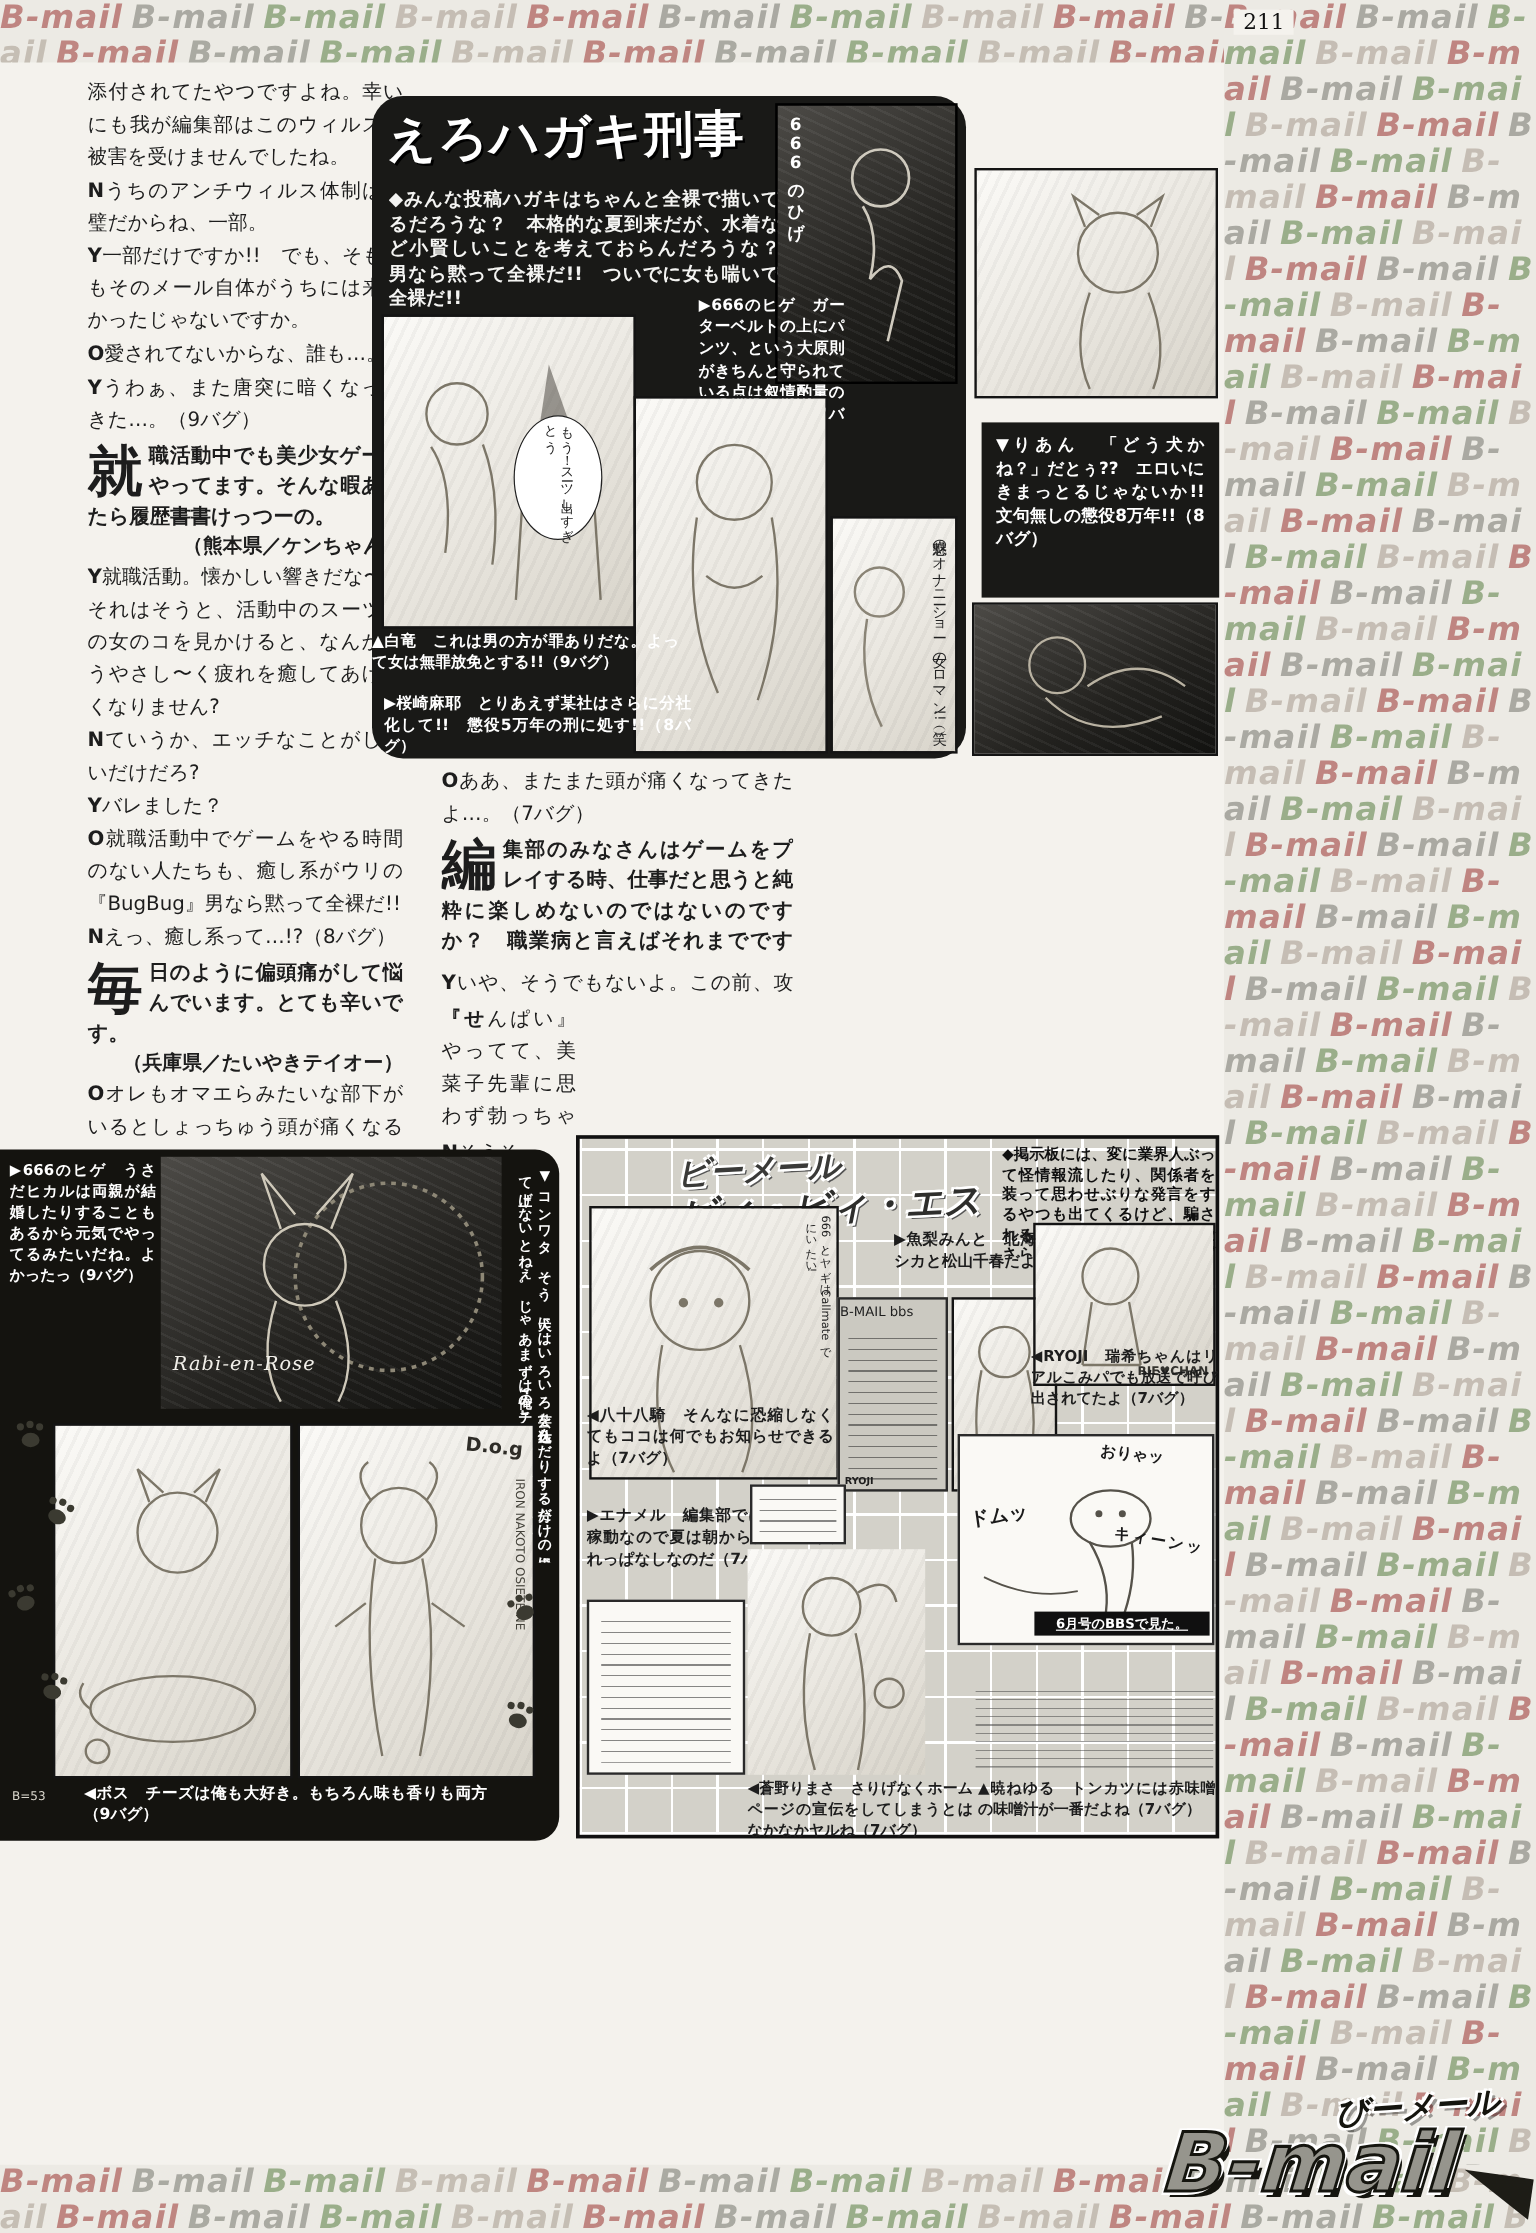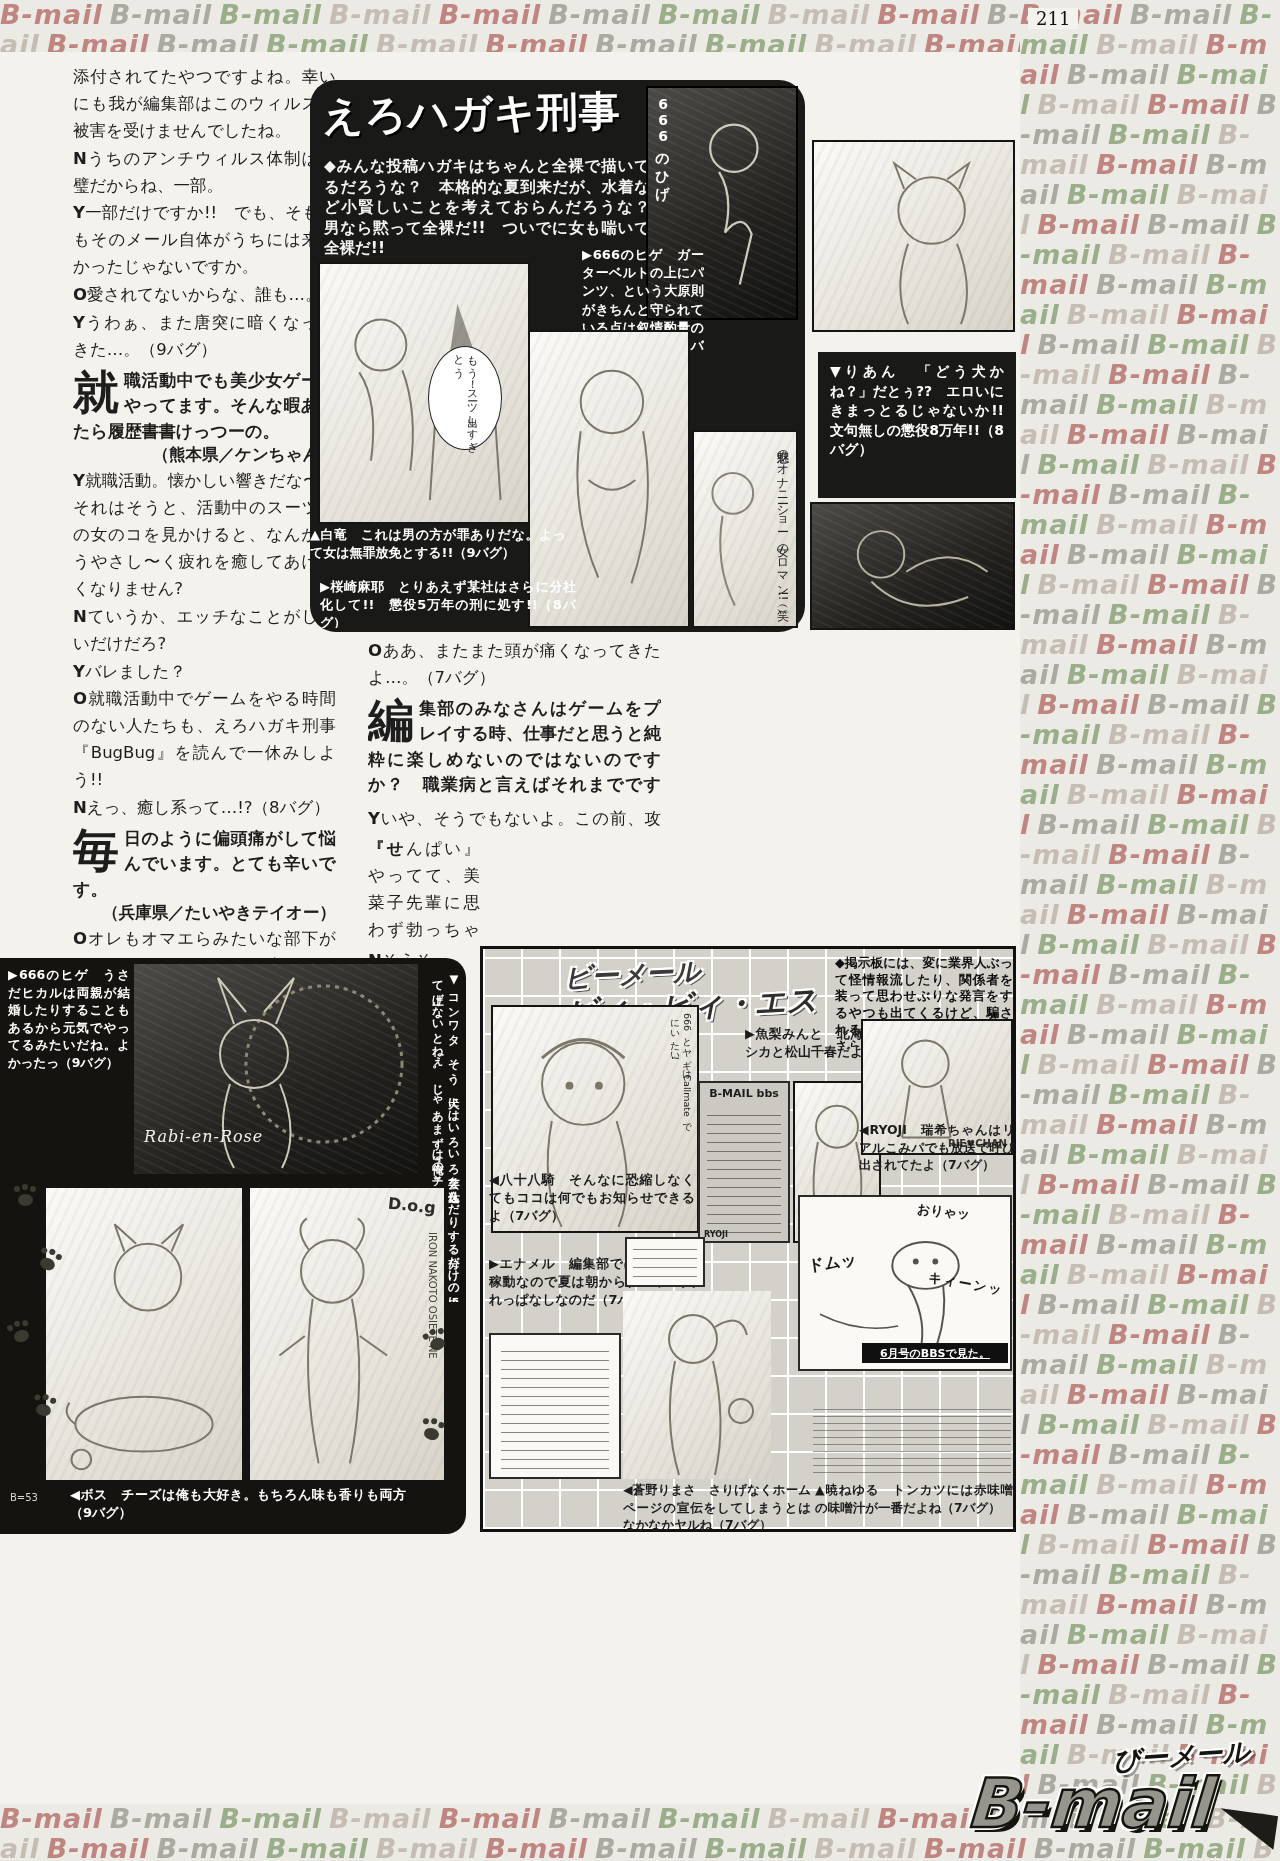--- a/index.html
+++ b/index.html
@@ -110,21 +110,21 @@
     <p class="dlg">Y一部だけですか!!　でも、そもそもそのメール自体がうちには来なかったじゃないですか。</p>
     <p class="dlg">O愛されてないからな、誰も…。</p>
     <p class="dlg">Yうわぁ、また唐突に暗くなってきた…。（9バグ）</p>
     <div class="qhead">
       <span class="dropcap">就</span><span>職活動中でも美少女ゲームやってます。そんな暇あったら履歴書書けっつーの。</span>
     </div>
     <div class="attrib">（熊本県／ケンちゃん）</div>
     <p class="dlg">Y就職活動。懐かしい響きだな〜。それはそうと、活動中のスーツ姿の女のコを見かけると、なんかこうやさし〜く疲れを癒してあげたくなりません?</p>
     <p class="dlg">Nていうか、エッチなことがしたいだけだろ?</p>
     <p class="dlg">Yバレました？</p>
-    <p class="dlg">O就職活動中でゲームをやる時間のない人たちも、えろハガキ刑事『BugBug』を読んで一休みしよう!!</p>
+    <p class="dlg">O就職活動中でゲームをやる時間のない人たちも、癒し系がウリの『BugBug』男なら黙って全裸だ!!</p>
     <p class="dlg">Nえっ、癒し系って…!?（8バグ）</p>
     <div class="qhead">
       <span class="dropcap">毎</span><span>日のように偏頭痛がして悩んでいます。とても辛いです。</span>
     </div>
     <div class="attrib">（兵庫県／たいやきテイオー）</div>
     <p class="dlg">Oオレもオマエらみたいな部下がいるとしょっちゅう頭が痛くなるよ。</p>
 
   </div>
 
   <div class="feature-block">
@@ -219,21 +219,21 @@
         <path d="M60 116 Q48 180 70 224 M126 116 Q146 180 128 224" fill="none" stroke="#7c7668" stroke-width="2"></path>
         <circle cx="78" cy="80" r="4" fill="#7c7668"></circle>
           <circle cx="108" cy="80" r="4" fill="#7c7668"></circle>
       </svg>
       <span class="vhand" style="position:absolute;right:4px;top:6px;height:120px;font-size:9.5px;">666とヤギはCallmateでにいたい!</span>
     </div>
 
     <div class="cap abs" style="left:262px;top:76px;width:268px;height:42px;">▶魚梨みんと　北海道の生き物といえばエゾシカと松山千春だよね（7バグ）</div>
 
     <div class="panel" style="left:215px;top:132px;width:92px;height:162px;">
-      <div style="text-align:center;font-weight:bold;font-size:11px;padding-top:4px;">B-MAIL bbs</div>
+      <div style="text-align:left;font-weight:normal;font-size:11px;padding-top:4px;">B-MAIL bbs</div>
       <div class="hand-lines"></div>
       <div style="position:absolute;left:4px;bottom:2px;font-size:8px;font-weight:bold;">RYOJI</div>
     </div>
 
     <div class="illus" style="left:310px;top:132px;width:88px;height:162px;">
       <svg class="sketch" viewBox="0 0 88 162">
         <circle cx="44" cy="44" r="22" fill="none" stroke="#7c7668" stroke-width="2"></circle>
         <path d="M24 60 Q14 110 26 156 M64 60 Q76 110 62 156" fill="none" stroke="#7c7668" stroke-width="2"></path>
       </svg>
     </div>

